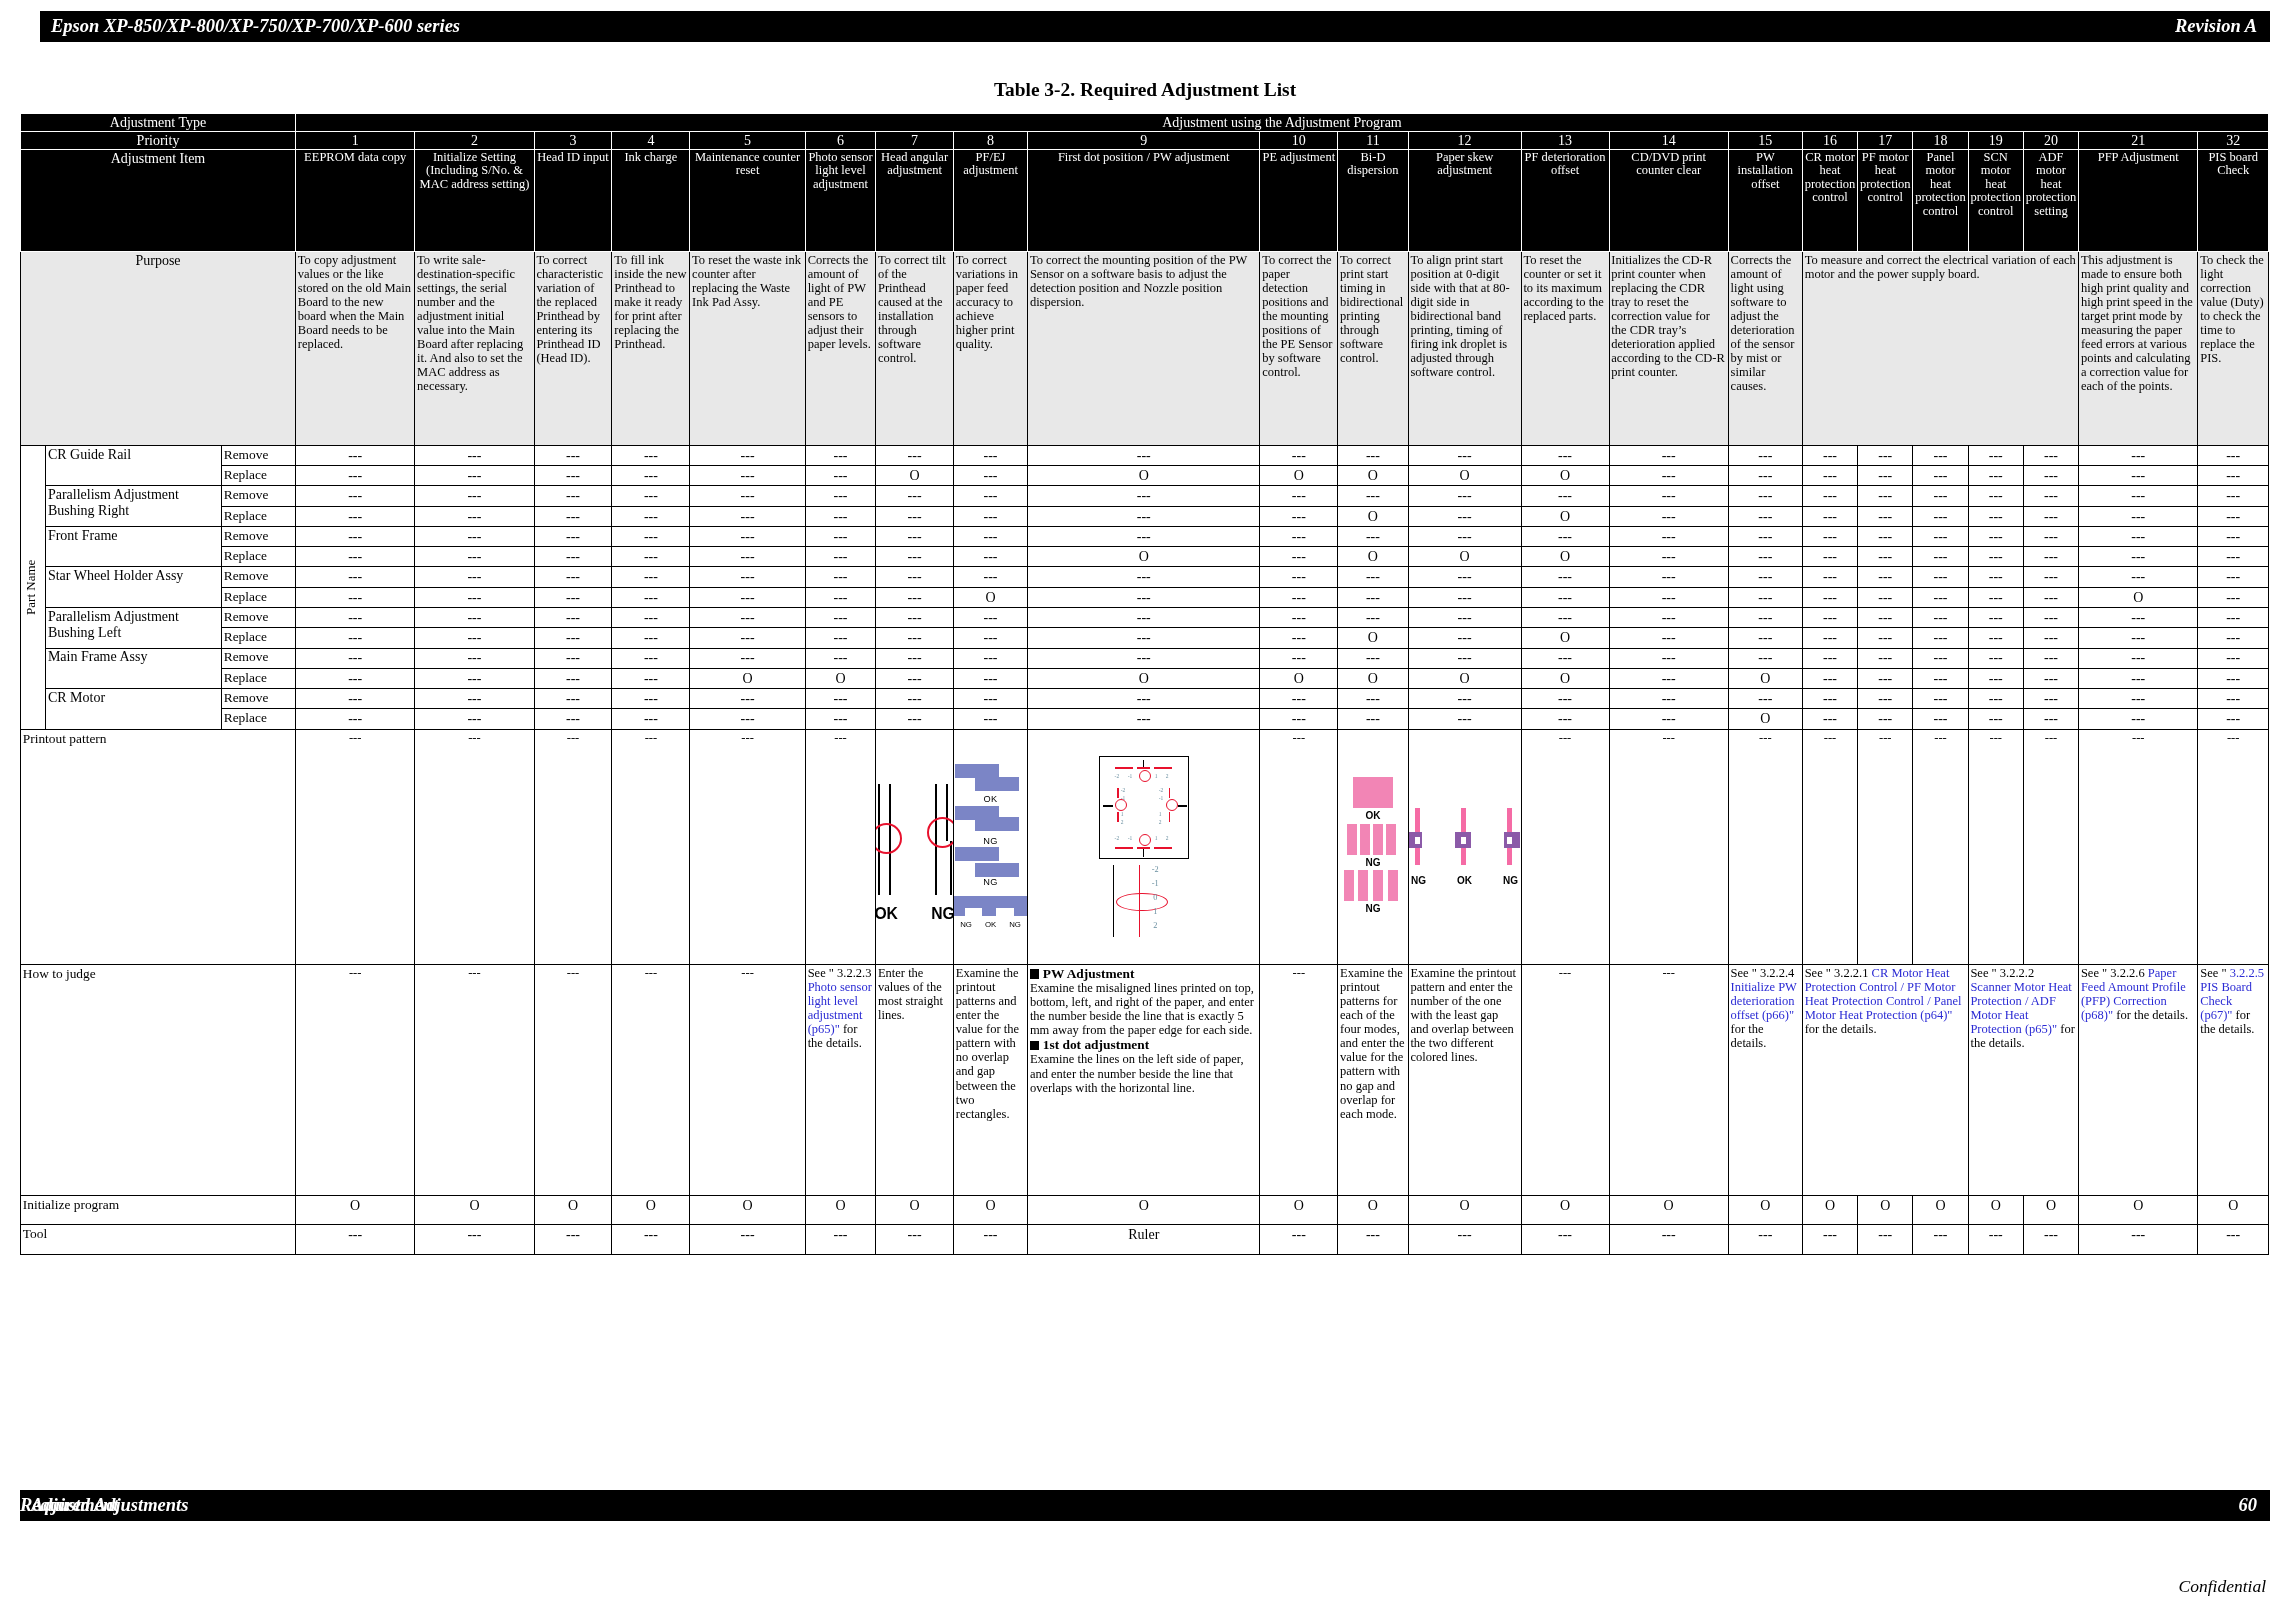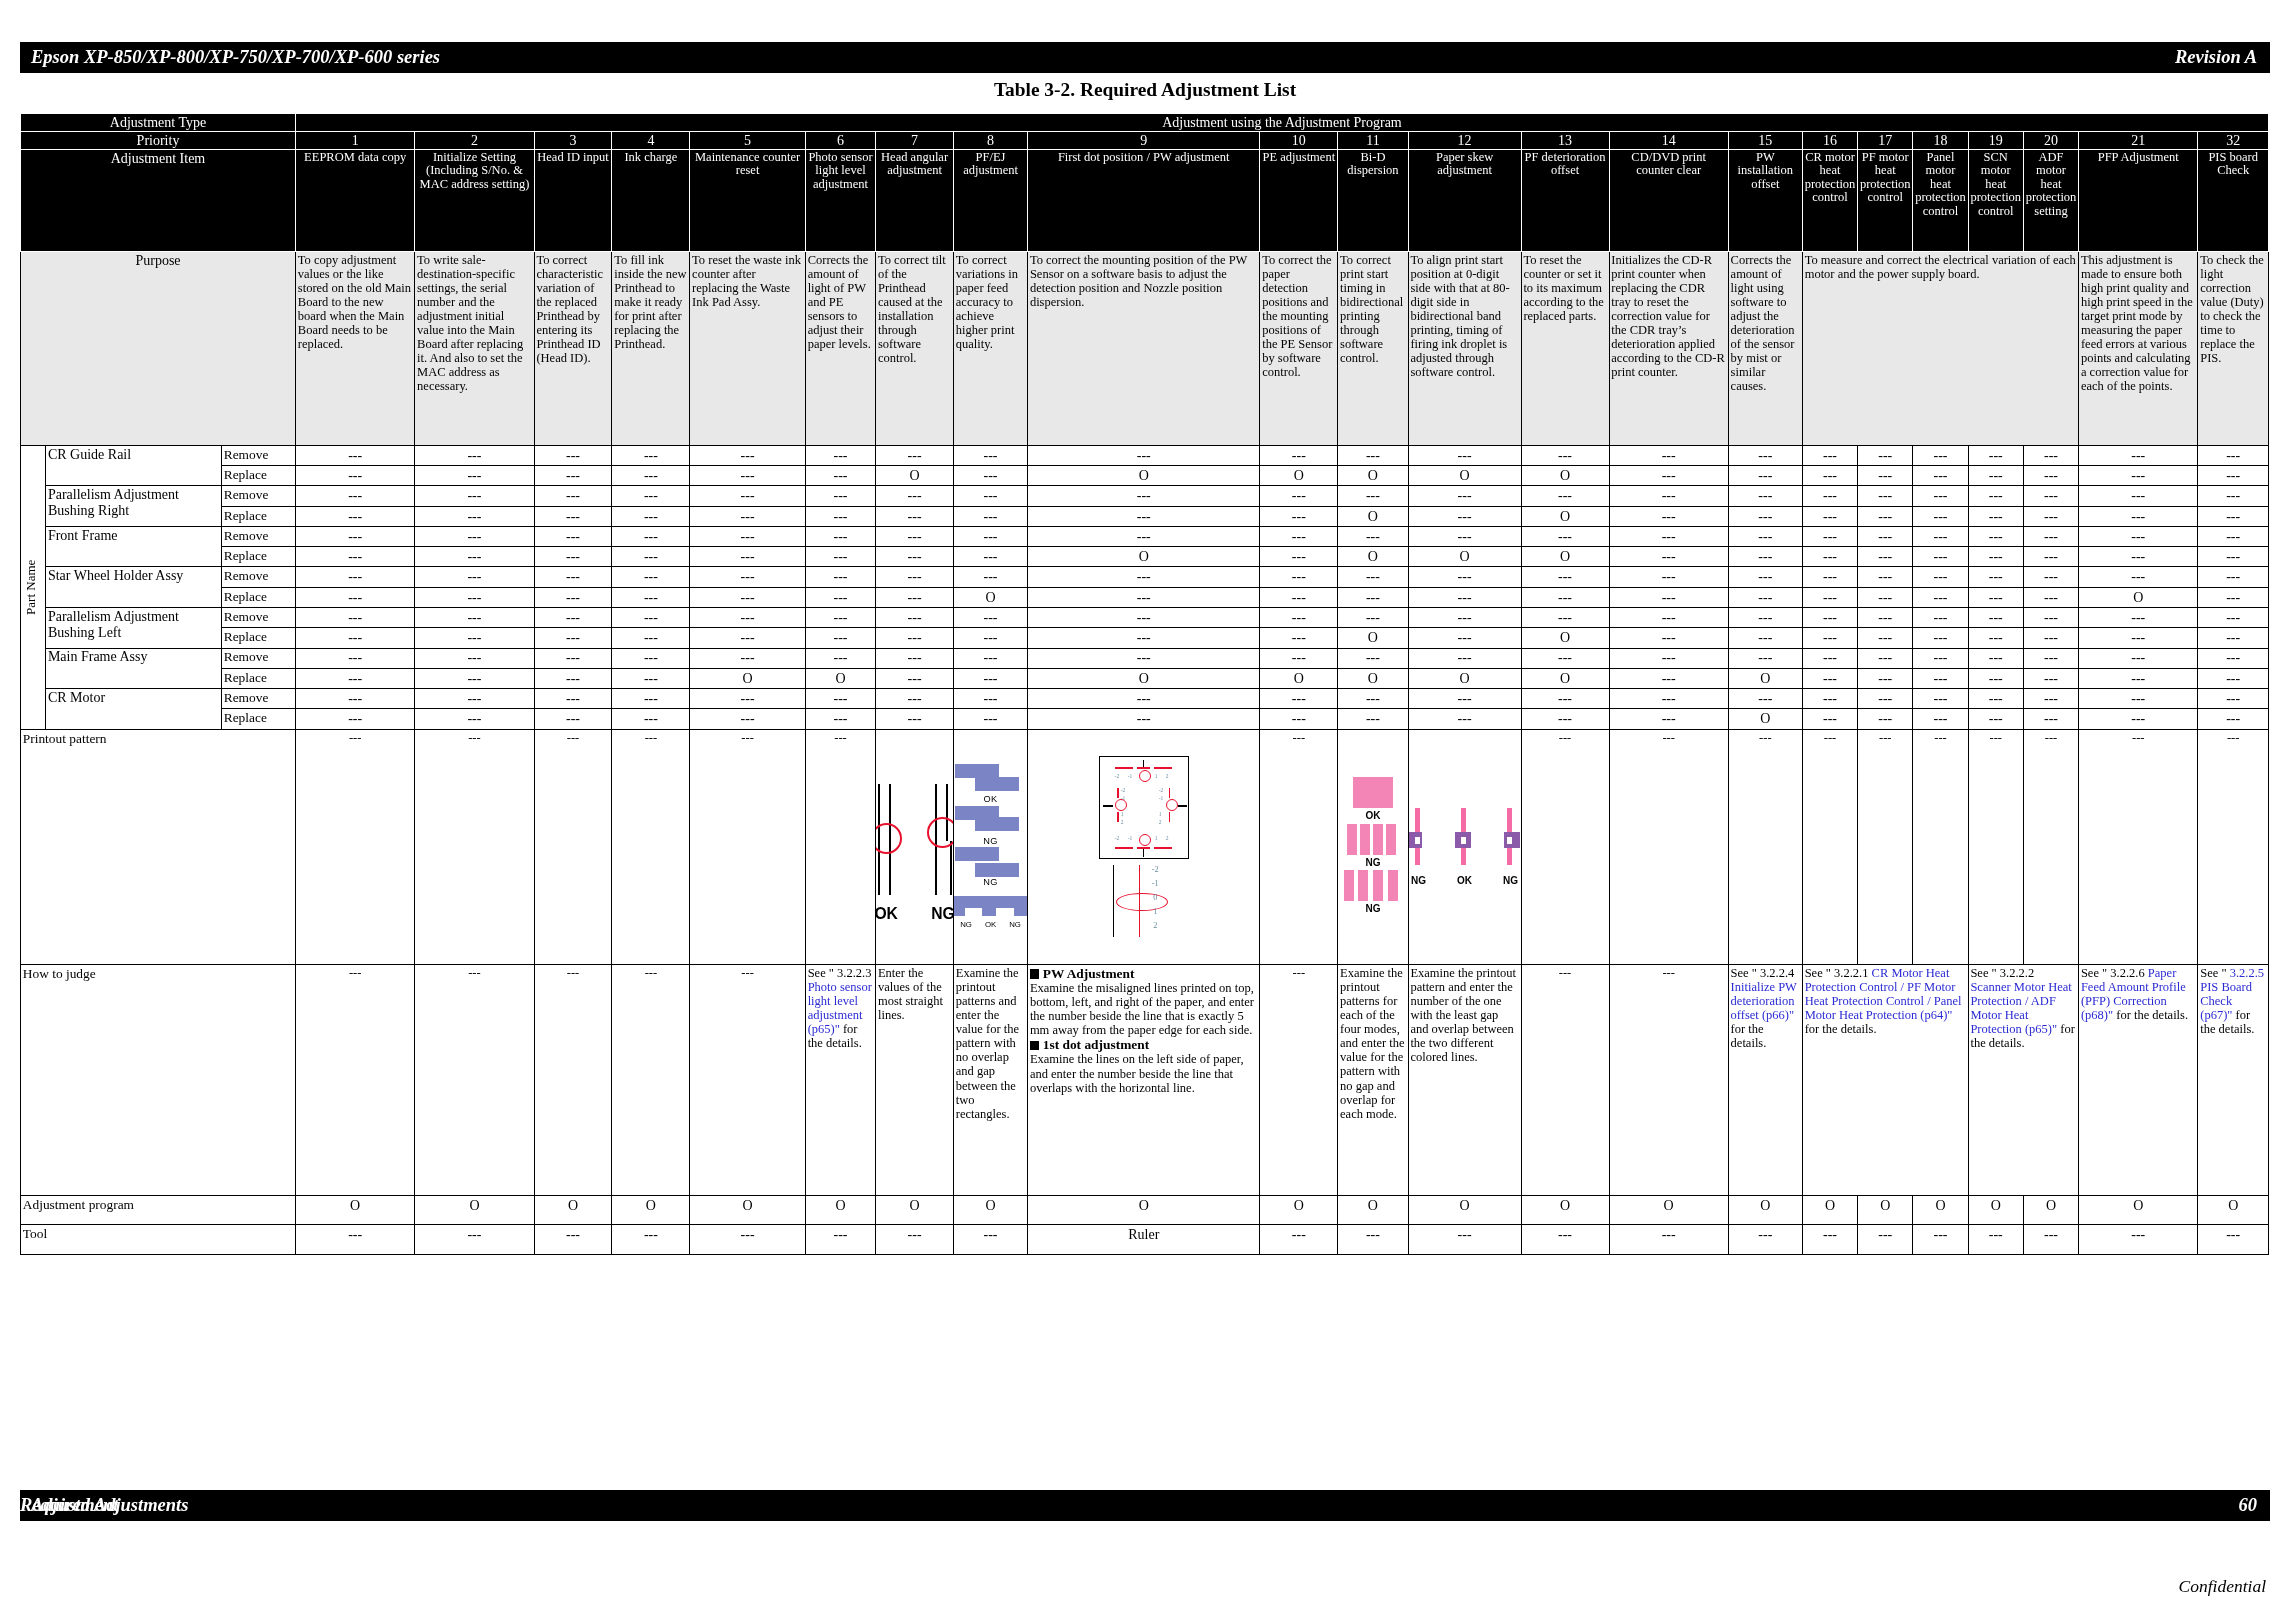--- a/index.html
+++ b/index.html
@@ -21,21 +21,21 @@
     left: 20px; right: 20px;
     background: #000;
     color: #fff;
     height: 31px;
     display: flex;
     align-items: center;
     font-style: italic;
     font-weight: bold;
     font-size: 18.5px;
   }
-  #page-header { top: 42px; }
+  #page-header { top: 11px; margin-left: 20px; }
   #page-footer { top: 1490px; }
   .bar .left  { padding-left: 11px; }
   .bar .center{ position:absolute; left:0; right:0; text-align:left; }
   .bar .right { margin-left:auto; padding-right: 13px; position: relative; z-index:2;}
 
   #confidential {
     position: absolute;
     top: 1576px;
     right: 24px;
     font-style: italic;
@@ -901,21 +901,21 @@
     <td class="judge-cell" colspan="3"><span>See " 3.2.2.1 </span><span class="lnk">CR Motor Heat Protection Control / PF Motor Heat Protection Control / Panel Motor Heat Protection (p64)"</span><span> for the details.</span></td>
 
     <td class="judge-cell" colspan="2"><span>See " 3.2.2.2 </span><span class="lnk">Scanner Motor Heat Protection / ADF Motor Heat Protection (p65)"</span><span> for the details.</span></td>
 
     <td class="judge-cell"><span>See " 3.2.2.6 </span><span class="lnk">Paper Feed Amount Profile (PFP) Correction (p68)"</span><span> for the details.</span></td>
 
     <td class="judge-cell"><span>See " </span><span class="lnk">3.2.2.5 PIS Board Check (p67)"</span><span> for the details.</span></td>
   </tr>
 
   <tr style="height:29.5px">
-    <td class="botlabel" colspan="3">Adjustment program</td>
+    <td class="botlabel" colspan="3">Initialize program</td>
     <td class="mark">O</td>
     <td class="mark">O</td>
     <td class="mark">O</td>
     <td class="mark">O</td>
     <td class="mark">O</td>
     <td class="mark">O</td>
     <td class="mark">O</td>
     <td class="mark">O</td>
     <td class="mark">O</td>
     <td class="mark">O</td>

